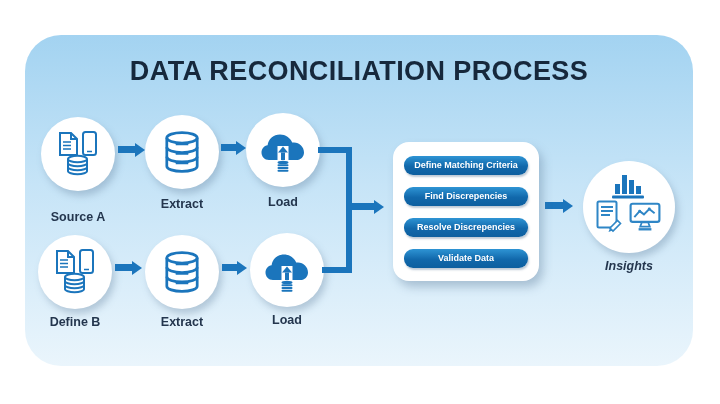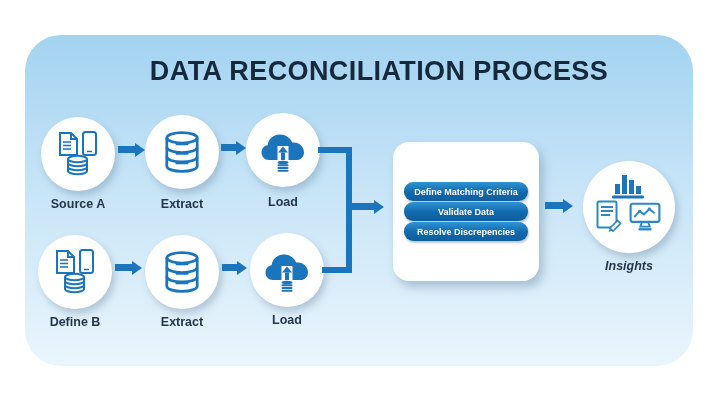--- a/index.html
+++ b/index.html
@@ -1,34 +1,34 @@
 <!DOCTYPE html>
 <html><head>
 <meta charset="utf-8">
 <style>
   html,body{margin:0;padding:0;background:#ffffff;}
   .stage{position:relative;width:720px;height:404px;background:#ffffff;overflow:hidden;
          font-family:"Liberation Sans",sans-serif;}
   .card{position:absolute;left:25px;top:35px;width:668px;height:331px;border-radius:36px;
         background:linear-gradient(180deg,#a3d3f1 0%,#c6e4f7 45%,#eaf5fc 100%);}
   .title{position:absolute;left:25px;top:56px;width:668px;margin:0;text-align:center;
-         font-size:27px;font-weight:bold;color:#16283c;letter-spacing:.4px;padding-left:20px;}
+         font-size:27px;font-weight:bold;color:#16283c;letter-spacing:.4px;}
   .circle{position:absolute;background:#ffffff;border-radius:50%;
           box-shadow:3px 5px 7px rgba(96,125,155,.35);
           display:flex;align-items:center;justify-content:center;}
   .c-source-a{left:41px;top:117px;width:74px;height:74px;}
   .c-extract-a{left:145px;top:115px;width:74px;height:74px;}
   .c-load-a{left:246px;top:113px;width:74px;height:74px;}
   .c-source-b{left:38px;top:235px;width:74px;height:74px;}
   .c-extract-b{left:145px;top:235px;width:74px;height:74px;}
   .c-load-b{left:250px;top:233px;width:74px;height:74px;}
   .c-insights{left:583px;top:161px;width:92px;height:92px;}
   .node-label{position:absolute;width:100px;text-align:center;font-weight:bold;
               font-size:12.5px;color:#24364e;}
-  .l-source-a{left:28px;top:197px;}
+  .l-source-a{left:28px;top:210px;}
   .l-extract-a{left:132px;top:197px;}
   .l-load-a{left:233px;top:195px;}
   .l-source-b{left:25px;top:315px;}
   .l-extract-b{left:132px;top:315px;}
   .l-load-b{left:237px;top:313px;}
   .l-insights{left:579px;top:259px;font-style:italic;}
   .l-compare{left:416px;top:286px;}
   .harrow{position:absolute;height:7px;background:#1b75bc;}
   .harrow::after{content:'';position:absolute;right:-10px;top:-3.5px;
                  border-left:10px solid #1b75bc;
@@ -39,21 +39,21 @@
   .a4{left:222px;top:264px;width:15px;}
   .a-merge{left:352px;top:203px;width:22px;}
   .a-insights{left:545px;top:202px;width:18px;}
   .bracket{position:absolute;background:#1b75bc;}
   .br-top{left:318px;top:147px;width:34px;height:6px;}
   .br-vert{left:346px;top:147px;width:6px;height:126px;}
   .br-bottom{left:322px;top:267px;width:30px;height:6px;}
   .compare-box{position:absolute;left:393px;top:142px;width:146px;height:139px;
                background:#ffffff;border-radius:16px;
                box-shadow:4px 6px 10px rgba(96,125,155,.4);
-               display:flex;flex-direction:column;justify-content:center;gap:1px;
+               display:flex;flex-direction:column;justify-content:center;gap:12px;
                padding:0 11px;box-sizing:border-box;}
   .pill{height:19px;border-radius:9px;
         background:linear-gradient(180deg,#2e94d4 0%,#1168ab 55%,#0d5f9f 100%);
         box-shadow:1px 2px 2px rgba(40,80,120,.3);
         display:flex;align-items:center;justify-content:center;
         color:#ffffff;font-weight:bold;font-size:9px;white-space:nowrap;}
   .ins-icon{position:absolute;}
   .ins-bars{left:611px;top:172px;}
   .ins-doc{left:596px;top:200px;}
   .ins-mon{left:629px;top:202px;}
@@ -168,22 +168,23 @@
   <div class="harrow a3"></div>
   <div class="harrow a4"></div>
   <div class="bracket br-top"></div>
   <div class="bracket br-vert"></div>
   <div class="bracket br-bottom"></div>
   <div class="harrow a-merge"></div>
   <div class="harrow a-insights"></div>
 
   <div class="compare-box">
     <div class="pill">Define Matching Criteria</div>
+    <div class="pill">Find Discrepencies</div>
+    <div class="pill">Resolve Discrepencies</div>
     <div class="pill">Validate Data</div>
-    <div class="pill">Resolve Discrepencies</div>
   </div>
 
   <div class="circle c-insights"></div>
   <svg class="ins-icon ins-bars" width="34" height="28" viewBox="0 0 32 28">
     <g fill="#1b75bc">
       <rect x="3" y="12" width="5" height="10"></rect>
       <rect x="10" y="3" width="5" height="19"></rect>
       <rect x="17" y="8" width="5" height="14"></rect>
       <rect x="24" y="14" width="5" height="8"></rect>
       <rect x="0" y="23.5" width="32" height="3" rx="1"></rect>

